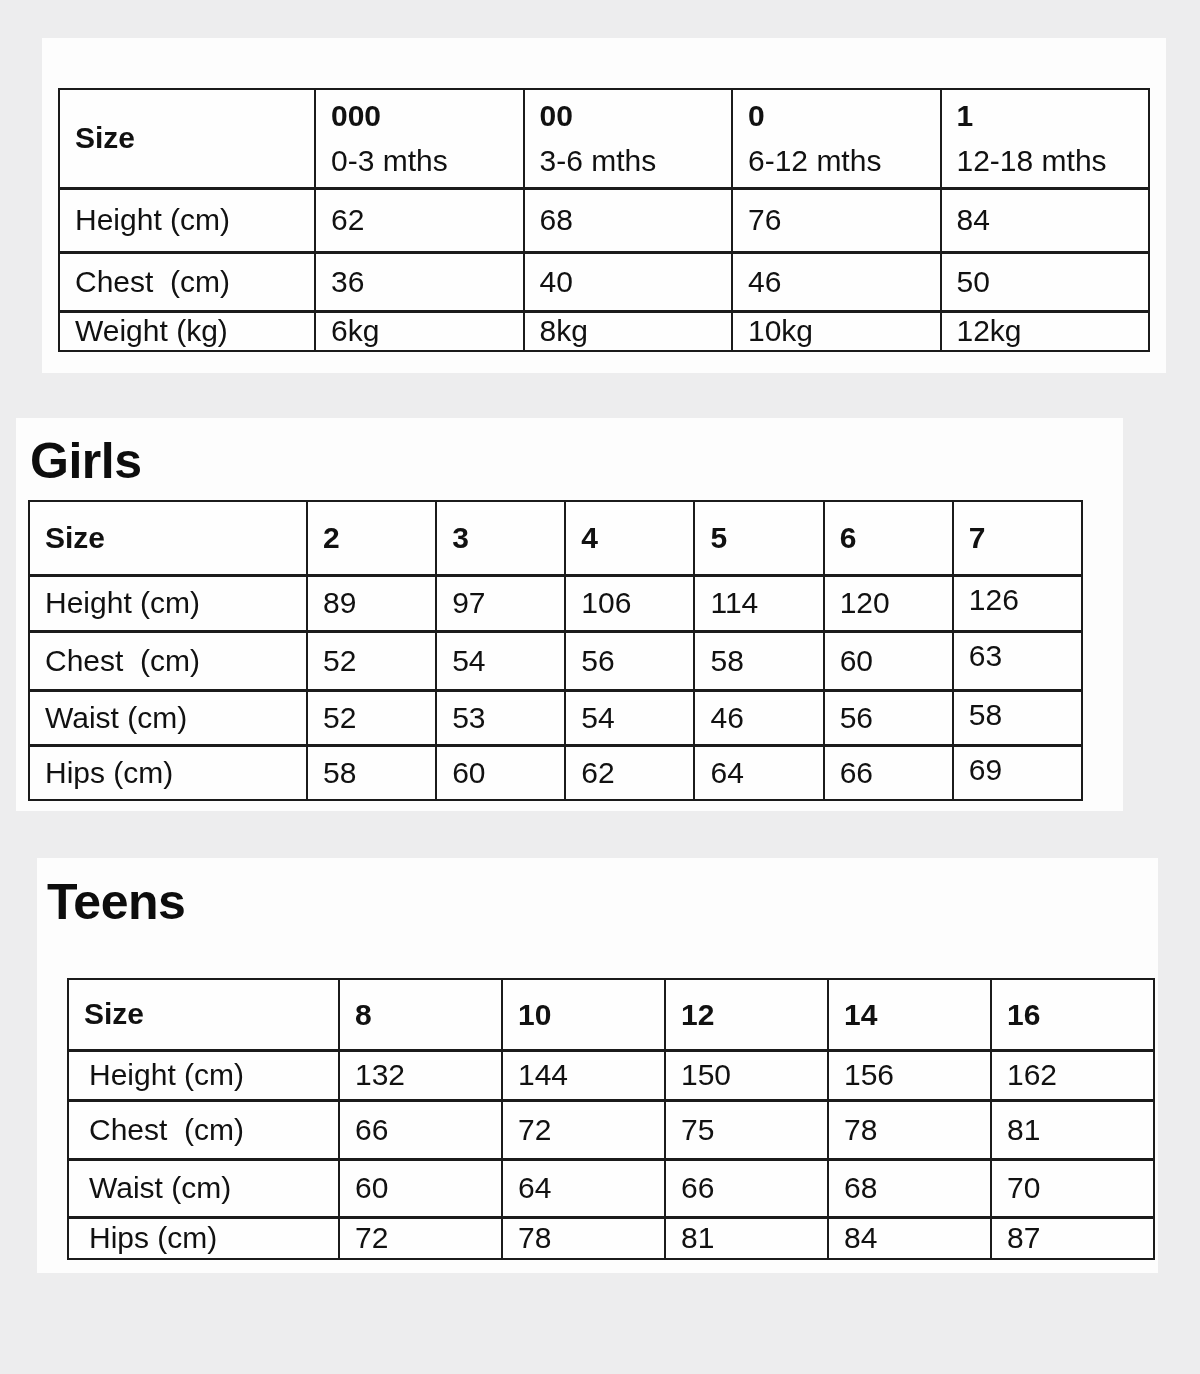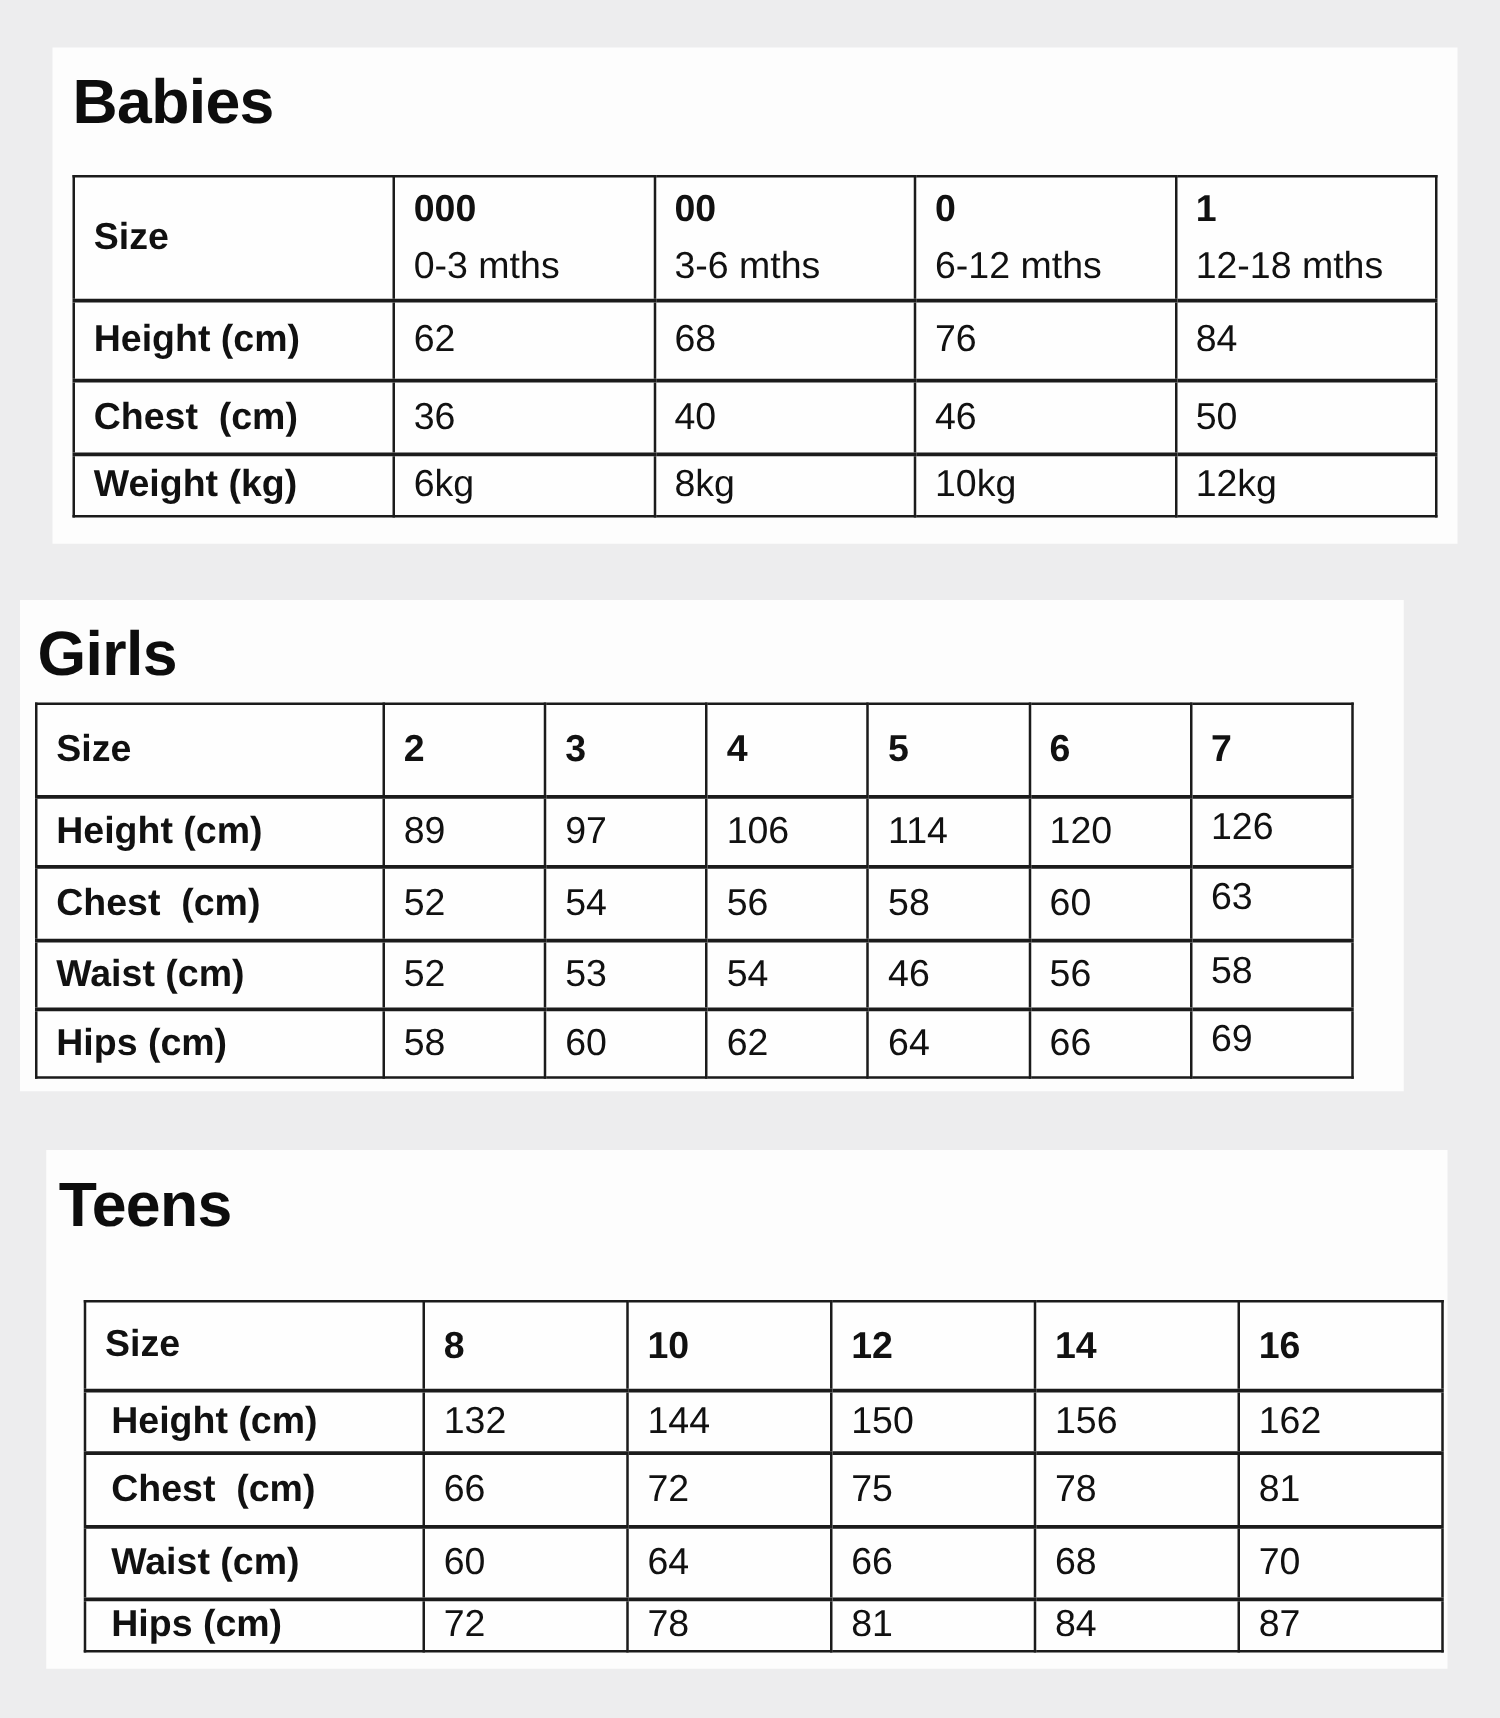--- a/index.html
+++ b/index.html
@@ -57,37 +57,37 @@
   }
   .teens tbody th { padding-left: 20px; }
   thead th {
     font-weight: 700;
     border-bottom-width: 3px;
   }
   tbody th, tbody td {
     border-top-width: 3px;
   }
   tbody th {
-    font-weight: 700;
+    font-weight: 400;
     white-space: pre;
   }
   td { font-weight: 400; }
 
   th .code { line-height: 45px; font-weight: 700; }
   th .sub  { line-height: 45px; font-weight: 400; }
 
   th.label-col { }
   .babies th.label-col { width: 231px; }
   .girls  th.label-col { width: 253px; }
   .teens  th.label-col { width: 246px; }
 
   .babies thead tr { height: 99px; }
   .babies tbody tr:nth-child(1) { height: 64px; }
   .babies tbody tr:nth-child(2) { height: 59px; }
-  .babies tbody tr:nth-child(3) { height: 50px; }
+  .babies tbody tr:nth-child(3) { height: 40px; }
 
   .girls thead tr { height: 74px; }
   .girls tbody tr:nth-child(1) { height: 56px; }
   .girls tbody tr:nth-child(2) { height: 59px; }
   .girls tbody tr:nth-child(3) { height: 55px; }
   .girls tbody tr:nth-child(4) { height: 55px; }
   
   .girls tbody td:last-child { vertical-align: top; padding-top: 6px; }
 
   .teens thead tr { height: 71px; }
@@ -95,21 +95,20 @@
   .teens tbody tr:nth-child(2) { height: 59px; }
   .teens tbody tr:nth-child(3) { height: 58px; }
   .teens tbody tr:nth-child(4) { height: 42px; }
 </style>
 </head>
 <body>
 
 <main id="sections">
 
     <section class="panel babies">
-      <h2 class="title">Babies</h2>
       <table class="chart">
         <thead>
           <tr>
             <th class="label-col">Size</th>
             <th>
               <div class="code">000</div>
               <div class="sub">0-3 mths</div>
             </th>
             <th>
               <div class="code">00</div>

